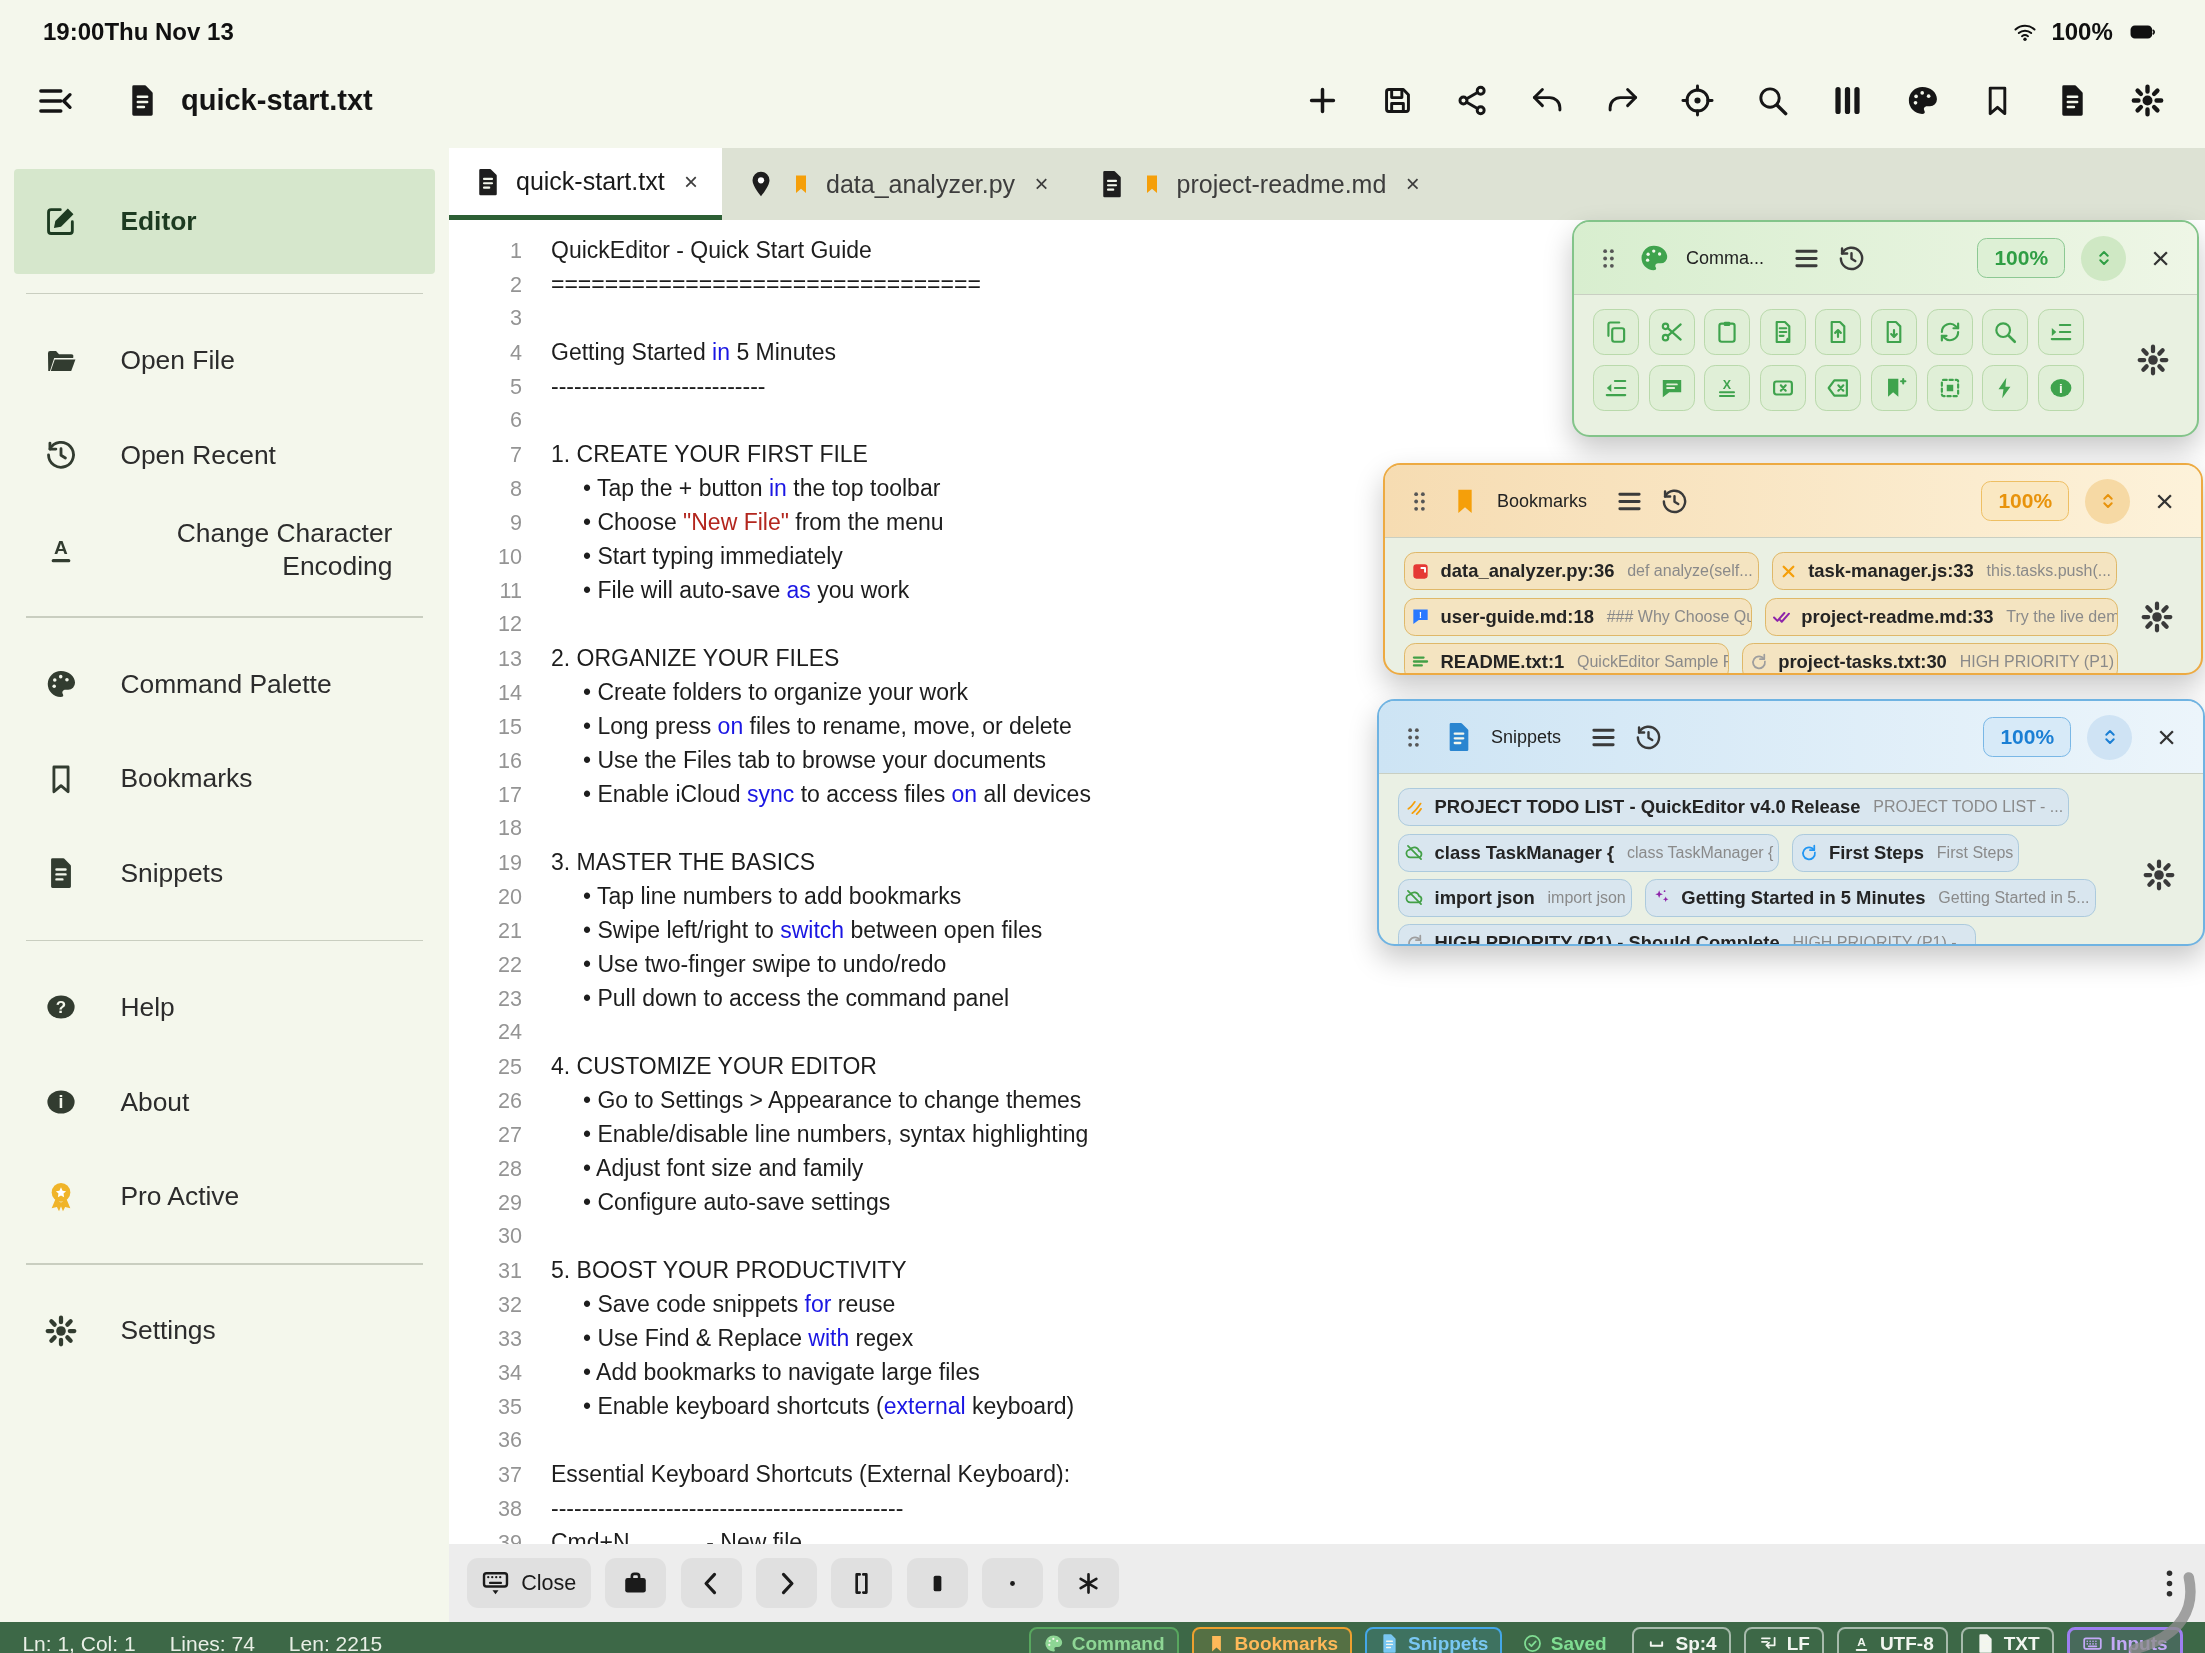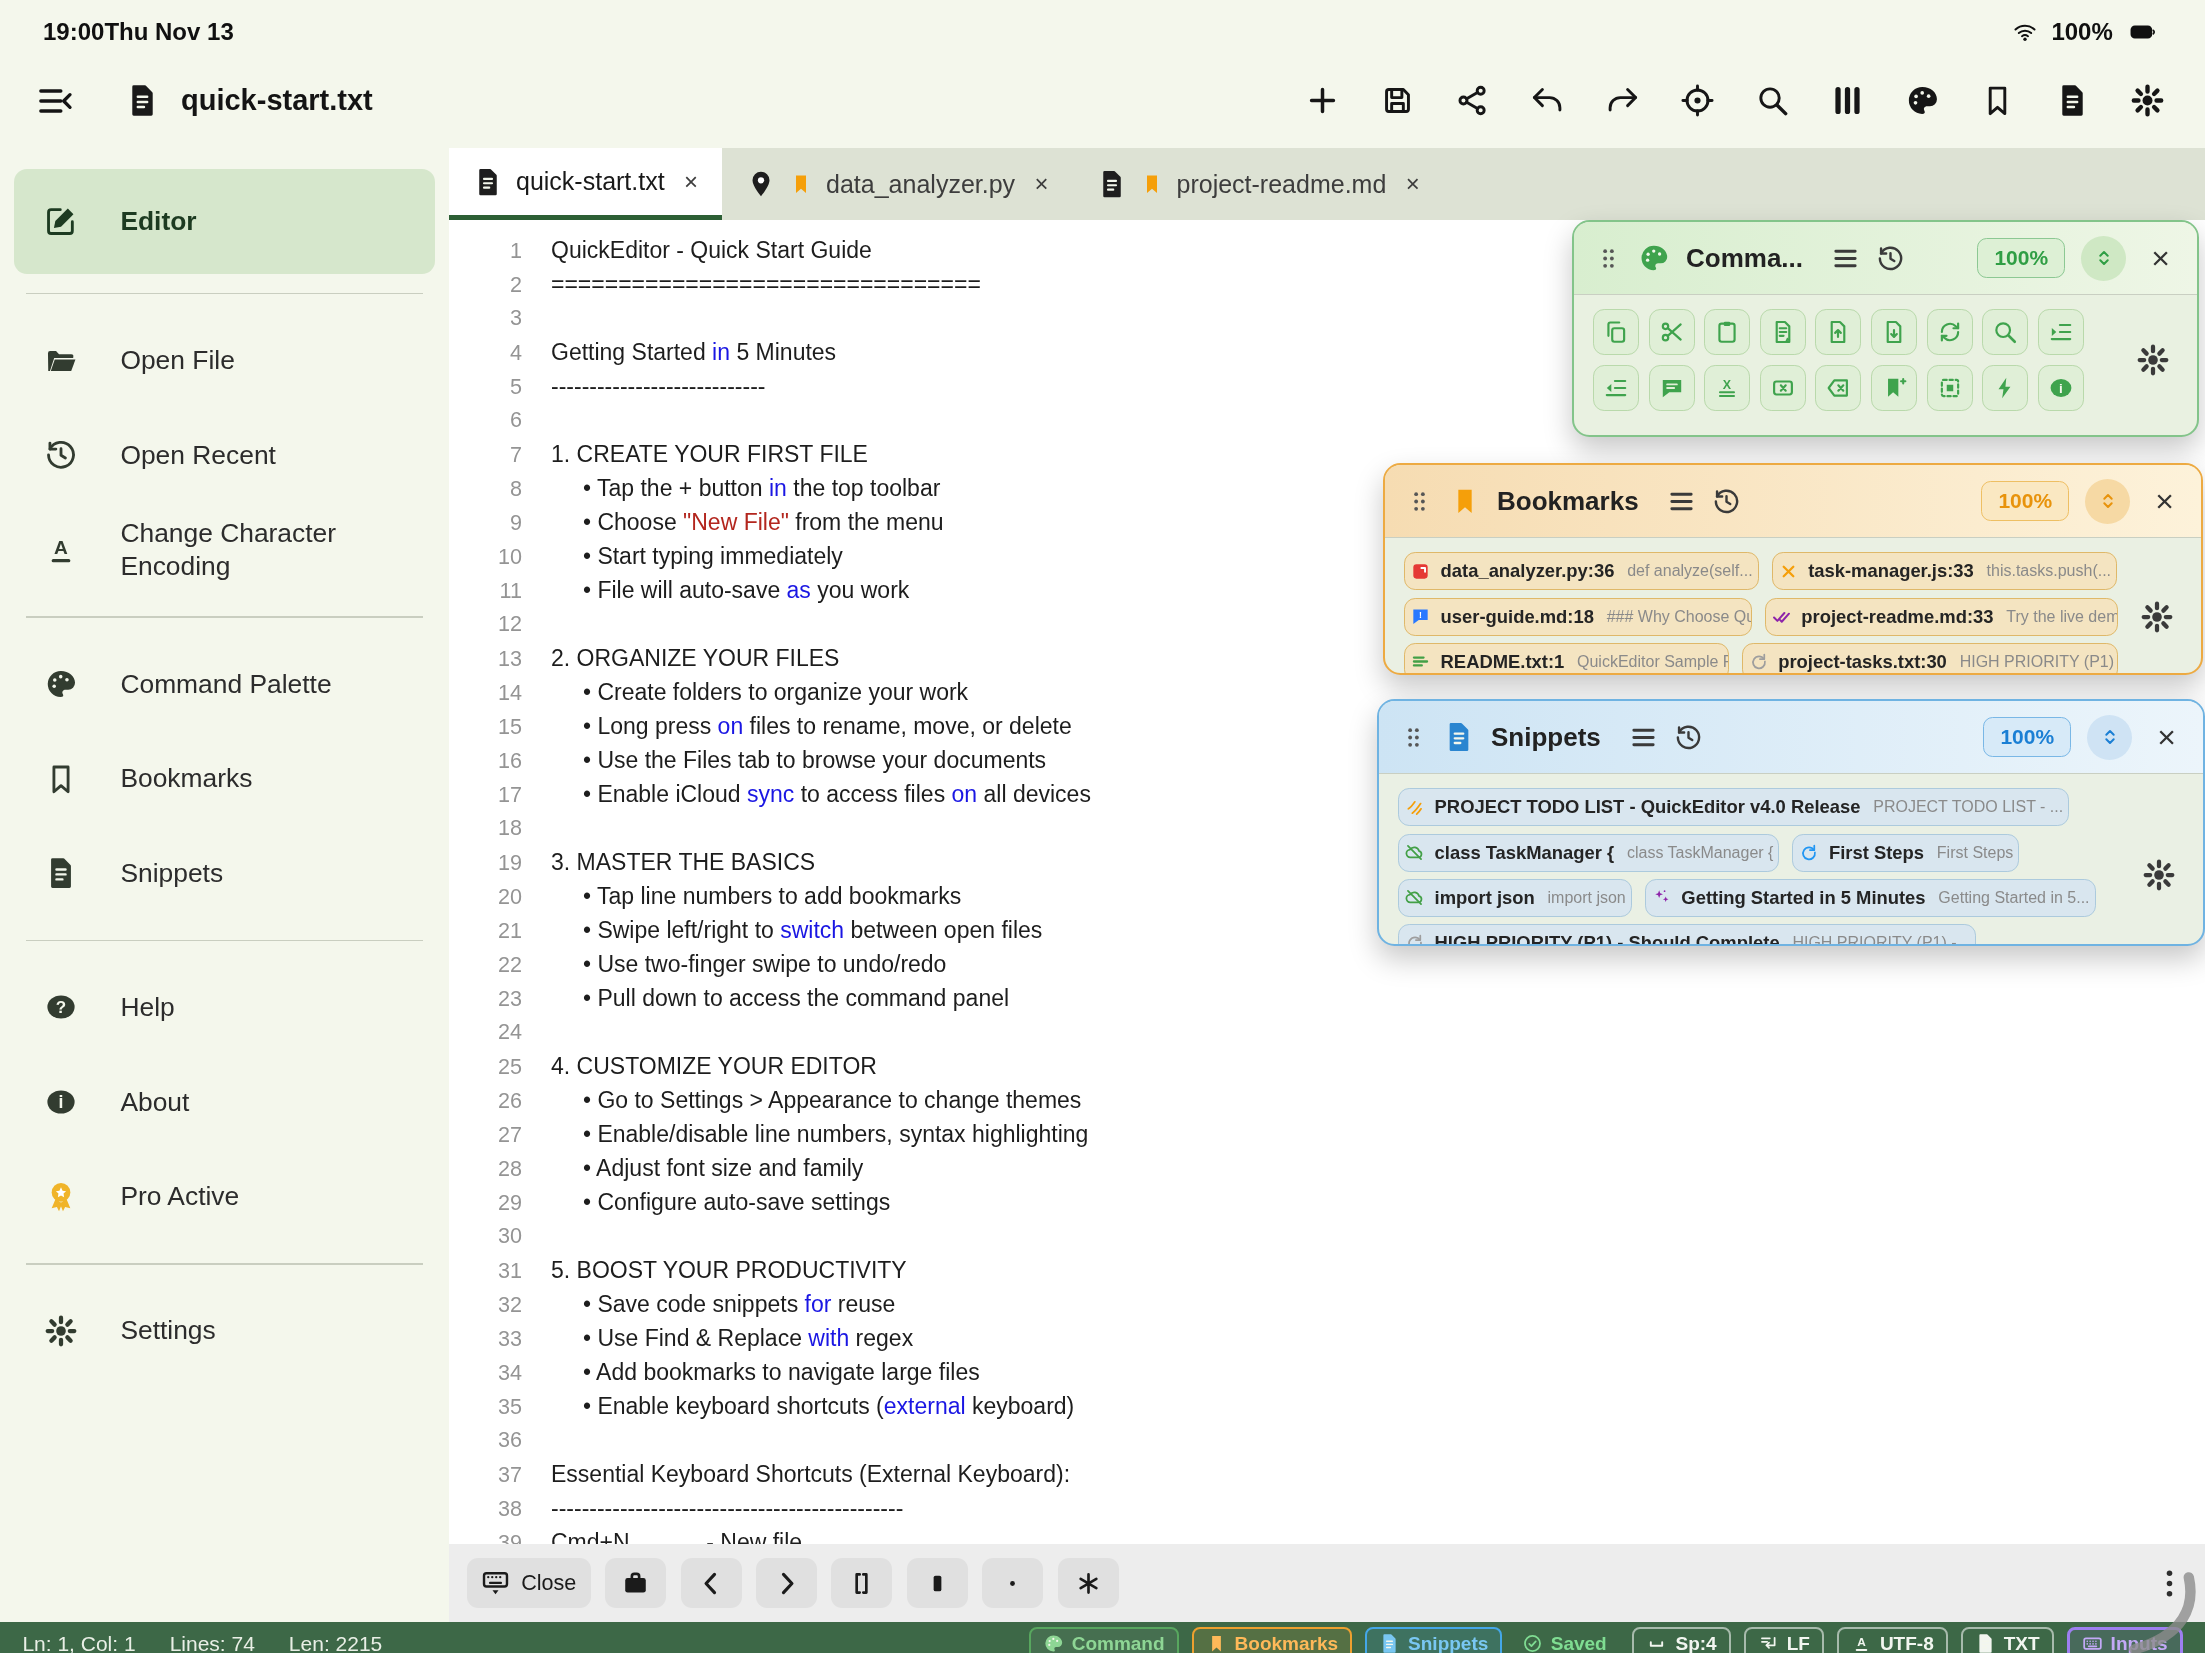--- a/index.html
+++ b/index.html
@@ -22,21 +22,21 @@
   .title-group{display:flex;align-items:center;gap:21px;margin-left:50px;}
   .title-doc{width:35px;height:35px;color:#1a1a1a;}
   .doc-title{font-size:29px;font-weight:700;color:#141414;}
   .tb-actions{margin-left:auto;display:flex;align-items:center;gap:40px;margin-right:4.8px;}
   .tbtn{width:35px;height:35px;background:none;border:none;padding:0;color:#161616;cursor:pointer;}
 
   
   .content{display:flex;height:1474px;}
   .sidebar{width:449px;box-sizing:border-box;padding:21px 14.4px 0 14.4px;flex:none;}
   .sitem{display:flex;align-items:center;gap:42px;min-height:85px;padding:4.8px 8px 4.8px 30px;
-         border-radius:13px;font-size:26.4px;color:#2c2c2c;cursor:pointer;}
+         border-radius:4px;font-size:26.4px;color:#2c2c2c;cursor:pointer;text-align:right;}
   .sitem .sic{width:34px;height:34px;color:#323c30;}
   .sitem .slb{max-width:272px;line-height:1.25;}
   .sitem.active{background:#d6e7cc;font-weight:700;color:#1d3b21;min-height:95px;}
   .sitem.active .sic{color:#1d3b21;}
   .sic.pro{color:#f0b429;}
   .sdiv{height:1.6px;background:#c9cec0;margin:19px 11.2px;}
 
   .main{flex:1;display:flex;flex-direction:column;min-width:0;}
 
   
@@ -87,21 +87,21 @@
   #panel-snippets{left:1377px;top:699px;width:824px;height:243px;border-color:#6fb3e2;background:#eaf0e4;}
   .phead{display:flex;align-items:center;gap:16px;height:72px;padding:0 21px;border-bottom:1.6px solid #c9cfc2;}
   #panel-command .phead{background:linear-gradient(90deg,#d8eecf,#eef6e6);}
   #panel-bookmarks .phead{background:linear-gradient(90deg,#f6dcb2,#fdf2da);}
   #panel-snippets .phead{background:linear-gradient(90deg,#cde4f4,#ecf5fb);}
   .drag{width:27px;height:27px;color:#565656;cursor:grab;}
   .pic{width:32px;height:32px;}
   #panel-command .pic{color:#3fa34d;}
   #panel-bookmarks .pic{color:#f59f0a;}
   #panel-snippets .pic{color:#2a85d0;}
-  .ptitle{font-size:26px;font-weight:700;color:#222222;margin-right:12px;white-space:nowrap;}
+  .ptitle{font-size:18px;font-weight:400;color:#222222;margin-right:12px;white-space:nowrap;}
   .hbtn{width:29px;height:29px;background:none;border:none;padding:0;color:#3a3a3a;cursor:pointer;}
   .pspacer{flex:1;}
   .zoom{font-size:21px;font-weight:700;padding:7.2px 16px;border-radius:9.6px;border:1.6px solid;}
   #panel-command .zoom{color:#2f9e44;border-color:#8cc893;background:#ddf0d5;}
   #panel-bookmarks .zoom{color:#e8930c;border-color:#eebf63;background:#fae8c2;}
   #panel-snippets .zoom{color:#1b7fd4;border-color:#79b7e6;background:#d7eaf8;}
   .step{width:45px;height:45px;border-radius:50%;border:none;display:flex;align-items:center;
         justify-content:center;cursor:pointer;padding:0;}
   #panel-command .step{background:#cfe8c4;color:#2f9e44;}
   #panel-bookmarks .step{background:#f6d9a4;color:#e8930c;}

